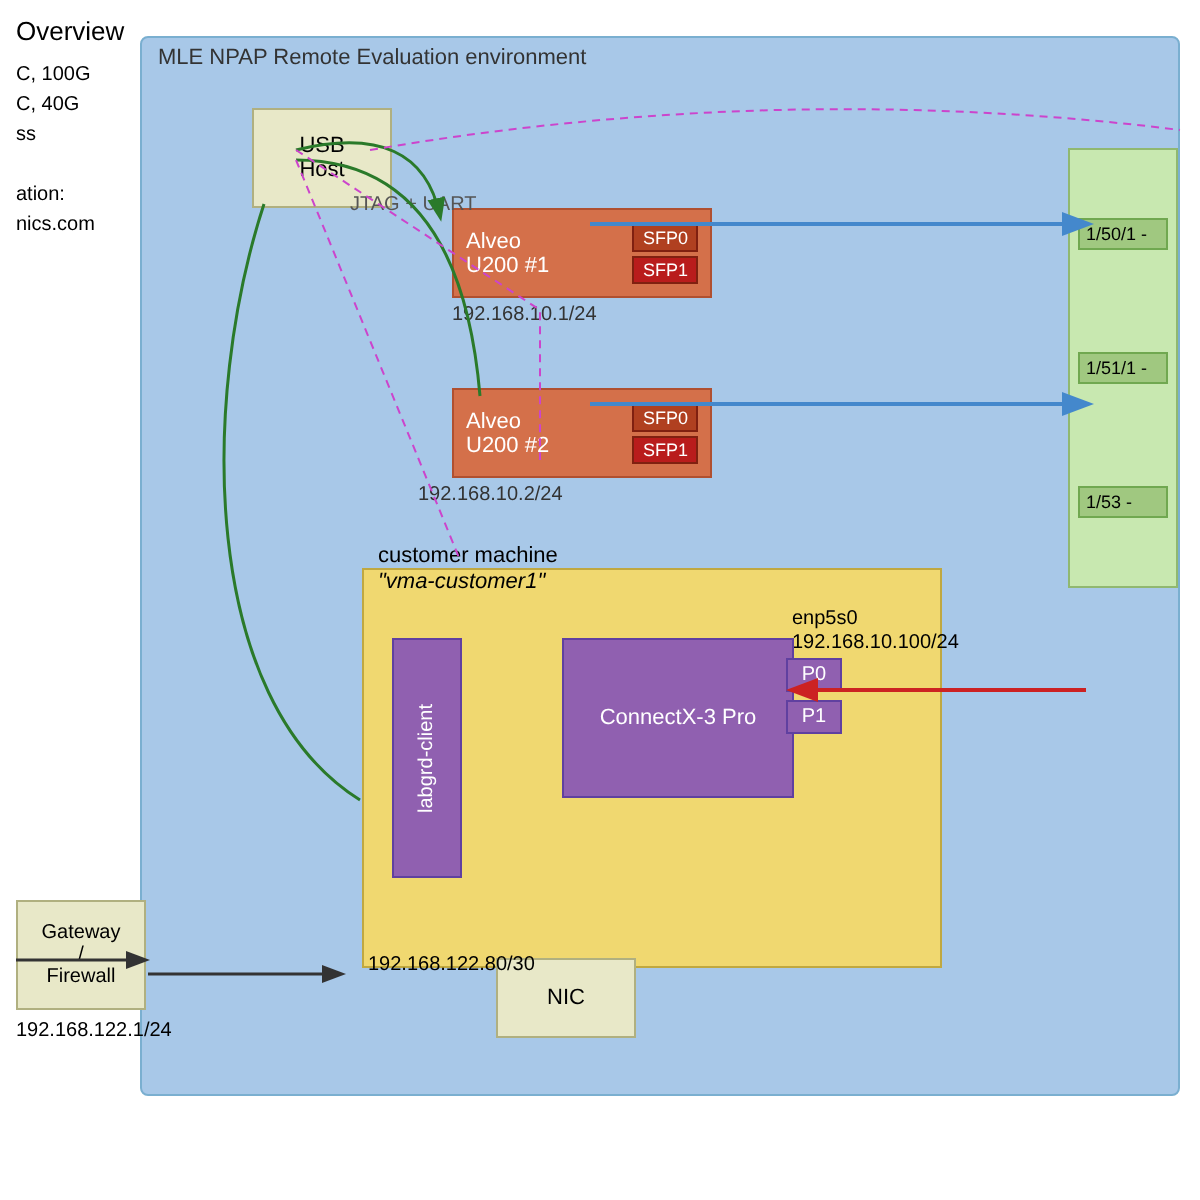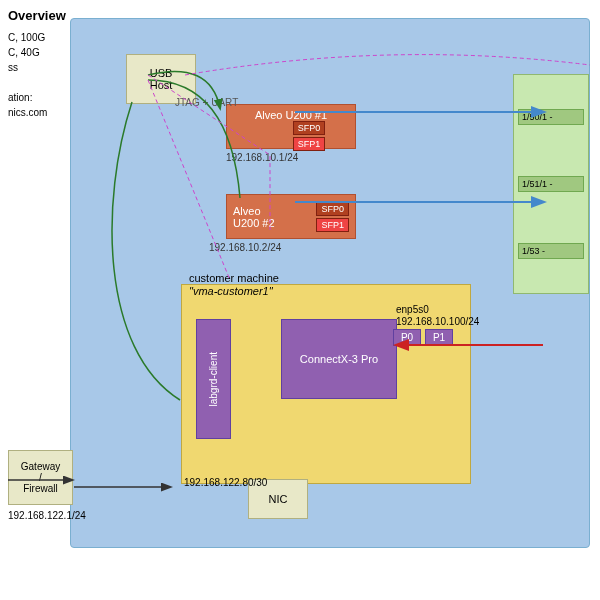--- a/index.html
+++ b/index.html
@@ -12,21 +12,21 @@
       background: #fff;
     }
     .page {
       width: 600px;
       height: 600px;
       position: relative;
       background: #fff;
       padding: 8px;
     }
     .page-title {
-      font-weight: bold;
+      font-weight: normal;
       font-size: 13px;
       margin-bottom: 2px;
     }
     .left-info {
       position: absolute;
       left: 8px;
       top: 30px;
       font-size: 10px;
       line-height: 1.5;
     }
@@ -73,60 +73,59 @@
       display: flex;
       align-items: center;
       justify-content: space-between;
       padding: 4px 6px;
       color: white;
       font-size: 11px;
     }
     .alveo1 {
       left: 155px;
       top: 85px;
-      flex-direction: column;
     }
     .alveo2 {
       left: 155px;
       top: 175px;
     }
     .sfp-group {
       display: flex;
       flex-direction: column;
       gap: 2px;
       margin-left: 36px;
     }
     .sfp-badge {
       background: #b04020;
       padding: 1px 4px;
       font-size: 9px;
       border: 1px solid #802010;
     }
     .sfp-badge.active {
-      background: #ef4444;
+      background: #b91c1c;
     }
     .alveo-ip {
       position: absolute;
       font-size: 10px;
       color: #333;
     }
     .alveo1-ip {
       left: 155px;
       top: 133px;
     }
     .alveo2-ip {
       left: 138px;
       top: 223px;
     }
     
     .switch-box {
       position: absolute;
       right: 0px;
       top: 55px;
-      width: 76px;
+      width: 55px;
       height: 220px;
       background: #c8e8b0;
       border: 1px solid #90b870;
       display: flex;
       flex-direction: column;
       justify-content: space-around;
       padding: 8px 4px;
       font-size: 9px;
     }
     .switch-port {
@@ -180,38 +179,38 @@
       justify-content: center;
       color: white;
       font-size: 11px;
       gap: 4px;
     }
     .port-group {
       position: absolute;
       left: 322px;
       top: 310px;
       display: flex;
-      flex-direction: row;
+      flex-direction: column;
       gap: 4px;
     }
     .port-badge {
       background: #9060b0;
       color: white;
       padding: 2px 6px;
       font-size: 10px;
       border: 1px solid #6040a0;
       width: 28px;
       text-align: center;
     }
     
     .nic-box {
       position: absolute;
       left: 177px;
       top: 460px;
-      width: 60px;
+      width: 70px;
       height: 40px;
       background: #e8e8c8;
       border: 1px solid #b0b080;
       display: flex;
       align-items: center;
       justify-content: center;
       font-size: 11px;
     }
     
     .gateway-box {
@@ -248,20 +247,21 @@
   <div class="left-info">
     <div>C, 100G</div>
     <div>C, 40G</div>
     <div>ss</div>
     <br>
     <div>ation:</div>
     <div>nics.com</div>
   </div>
 
   <div class="mle-container">
+    <div class="mle-title">MLE NPAP Remote Evaluation environment</div>
 
     <div class="usb-host">
       <span>USB<br>Host</span>
     </div>
 
     <div class="alveo-box alveo1">
       <span>Alveo U200 #1</span>
       <div class="sfp-group">
         <div class="sfp-badge">SFP0</div>
         <div class="sfp-badge active">SFP1</div>

